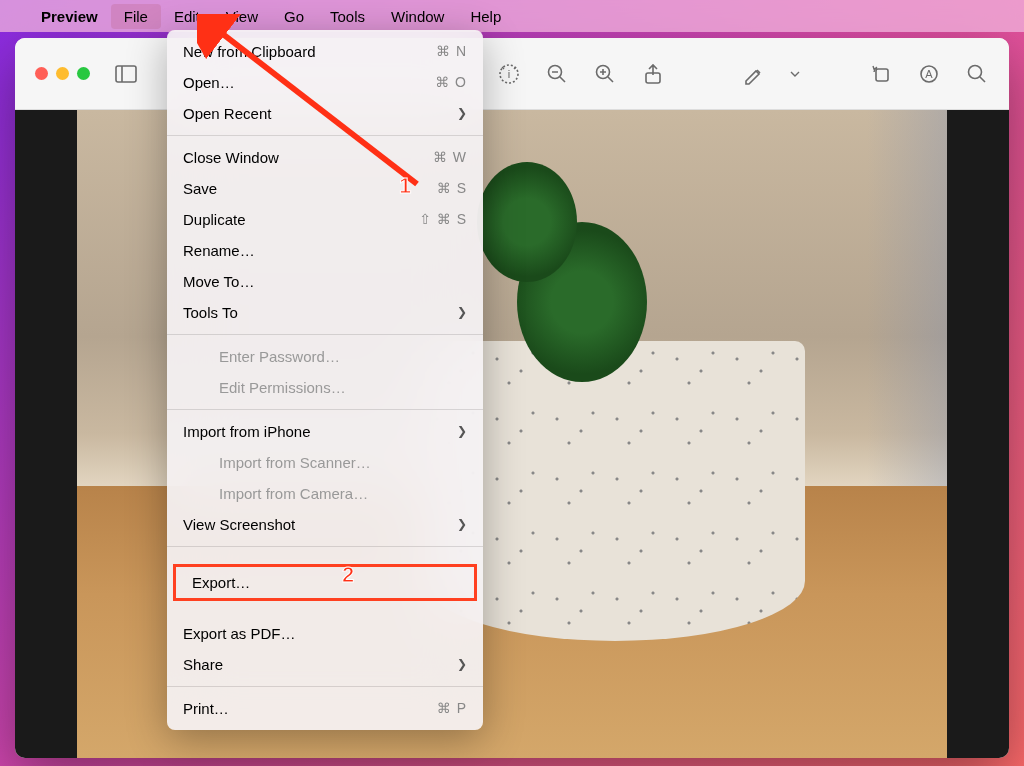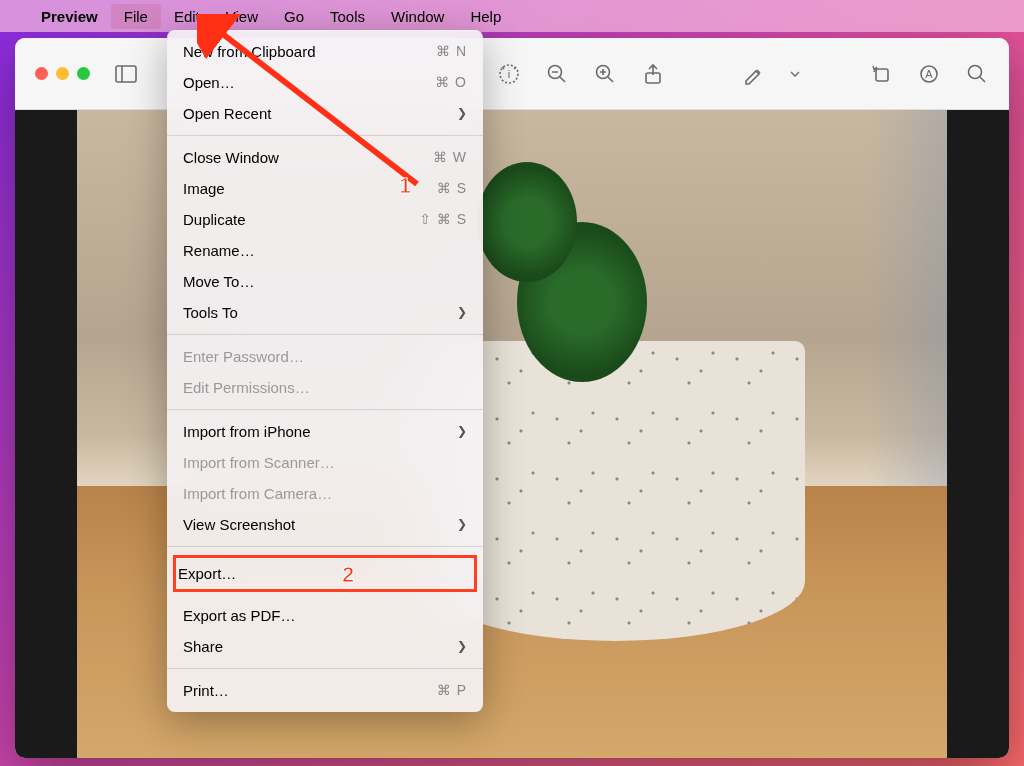--- a/index.html
+++ b/index.html
@@ -142,38 +142,38 @@
   display: flex;
   align-items: center;
   justify-content: space-between;
   padding: 5px 16px;
   font-size: 15px;
   color: #000;
   cursor: default;
   line-height: 1.4;
   position: relative;
 }
-.menu-item.disabled { color: #999; }
+.menu-item.disabled { color: #999; margin-left: 36px; }
 .menu-item .shortcut {
   font-size: 14px;
   color: #888;
   letter-spacing: 1px;
 }
 .menu-item .chevron {
   color: #555;
   font-size: 12px;
 }
 .menu-sep {
   height: 1px; background: rgba(0,0,0,0.12);
   margin: 6px 0;
 }
 .menu-item.boxed {
   border: 3px solid #ff4020;
-  margin: 8px 6px;
-  padding: 5px 2px;
+  margin: 17px 6px;
+  padding: 5px 16px;
 }
 
 
 .arrow {
   position: absolute;
   top: 14px;
   left: 197px;
   width: 236px;
   height: 180px;
   z-index: 200;
@@ -305,21 +305,21 @@
   <div class="menu-item">
       <span>Open Recent</span>
       <span class="chevron">❯</span>
     </div>
   <div class="menu-sep"></div>
   <div class="menu-item">
       <span>Close Window</span>
       <span class="shortcut">⌘ W</span>
     </div>
   <div class="menu-item">
-      <span>Image</span>
+      <span>Save</span>
       <span class="shortcut">⌘ S</span>
     </div>
   <div class="menu-item">
       <span>Duplicate</span>
       <span class="shortcut">⇧ ⌘ S</span>
     </div>
   <div class="menu-item">
       <span>Rename…</span>
     </div>
   <div class="menu-item">

